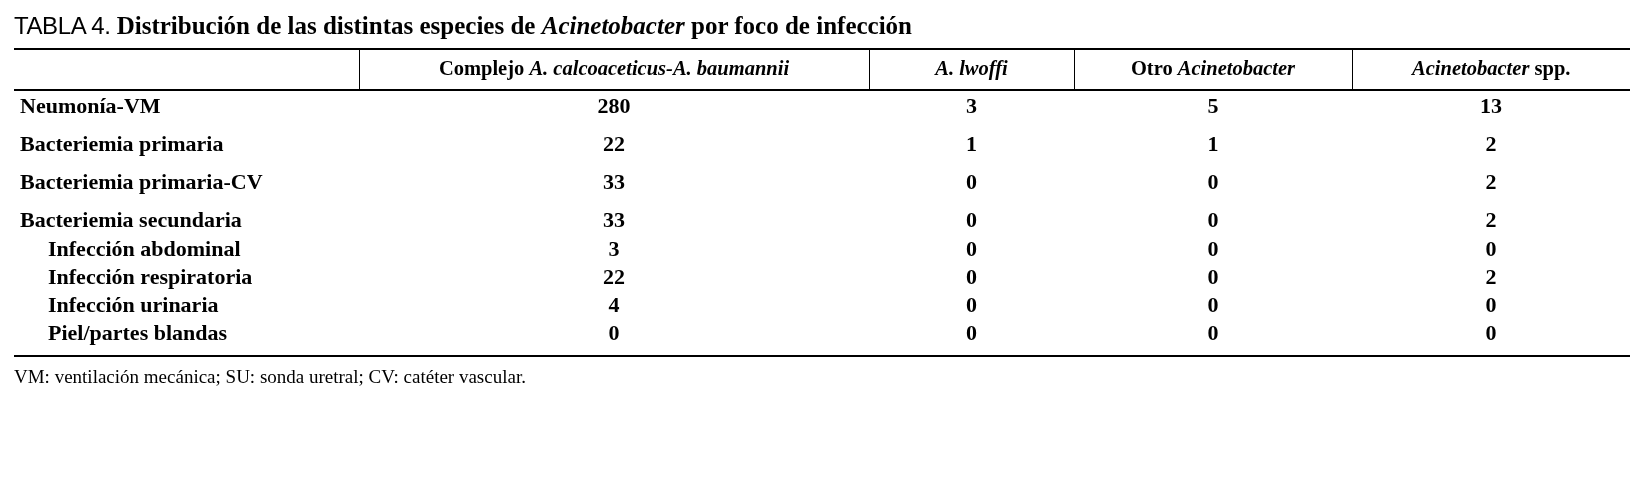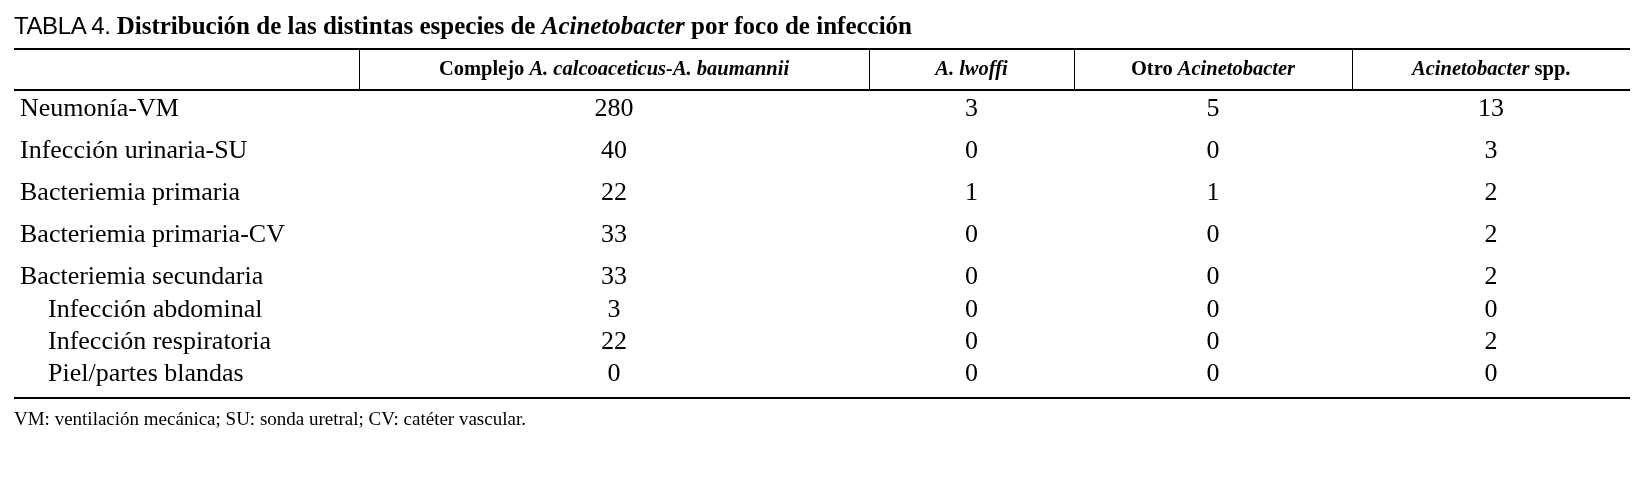--- a/index.html
+++ b/index.html
@@ -60,23 +60,24 @@
   thead th.sepr {
     border-right: 1.3px solid #000;
   }
   thead th i { font-style: italic; margin-top: 46px; }
   thead tr.head-row th {
     border-top: 2.4px solid #000;
     border-bottom: 2.4px solid #000;
   }
 
   tbody td {
-    font-size: 26px;
+    font-size: 22px;
     padding: 2px 6px;
     vertical-align: top;
+    font-weight: bold;
   }
   tbody td.label {
     text-align: left;
     white-space: nowrap;
   }
   tbody td.num {
     text-align: center;
   }
   tbody tr.spaced td {
     padding-top: 10px;
@@ -132,27 +133,20 @@
     </thead>
     <tbody id="tbody">
         <tr>
           <td class="label">Neumonía-VM</td>
           <td class="num">280</td>
           <td class="num">3</td>
           <td class="num">5</td>
           <td class="num">13</td>
         </tr>
         <tr class="spaced">
-          <td class="label">Infección urinaria-SU</td>
-          <td class="num">40</td>
-          <td class="num">0</td>
-          <td class="num">0</td>
-          <td class="num">3</td>
-        </tr>
-        <tr class="spaced">
           <td class="label">Bacteriemia primaria</td>
           <td class="num">22</td>
           <td class="num">1</td>
           <td class="num">1</td>
           <td class="num">2</td>
         </tr>
         <tr class="spaced">
           <td class="label">Bacteriemia primaria-CV</td>
           <td class="num">33</td>
           <td class="num">0</td>
@@ -174,20 +168,27 @@
           <td class="num">0</td>
         </tr>
         <tr class="tight">
           <td class="label indent">Infección respiratoria</td>
           <td class="num">22</td>
           <td class="num">0</td>
           <td class="num">0</td>
           <td class="num">2</td>
         </tr>
         <tr class="tight">
+          <td class="label indent">Infección urinaria</td>
+          <td class="num">4</td>
+          <td class="num">0</td>
+          <td class="num">0</td>
+          <td class="num">0</td>
+        </tr>
+        <tr class="tight">
           <td class="label indent">Piel/partes blandas</td>
           <td class="num">0</td>
           <td class="num">0</td>
           <td class="num">0</td>
           <td class="num">0</td>
         </tr>
       </tbody>
   </table>
 
   <div class="bottom-rule"></div>

